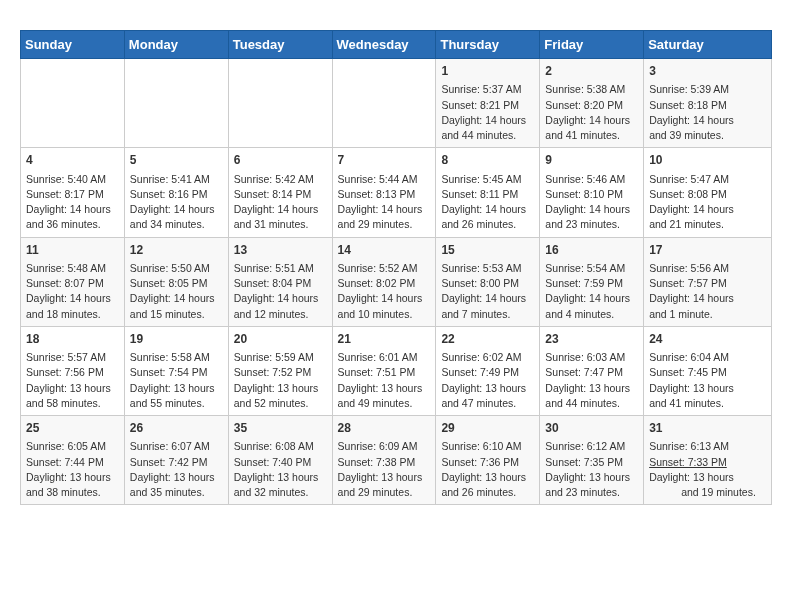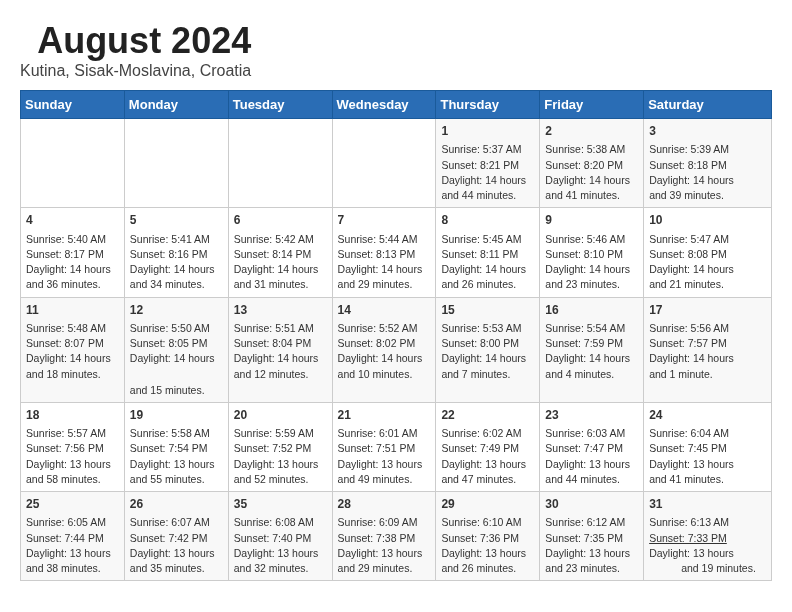--- a/index.html
+++ b/index.html
@@ -71,24 +71,20 @@
       margin-bottom: 2px;
     }
     .empty {
       background: #fff !important;
     }
   </style>
 </head>
 <body>
 
 <div class="header">
-  <div class="title-block">
-    <div class="month-title">August 2024</div>
-    <div class="subtitle">Kutina, Sisak-Moslavina, Croatia</div>
-  </div>
 </div>
 
 <table>
   <thead>
     <tr id="thead-row">
         <th>Sunday</th>
         <th>Monday</th>
         <th>Tuesday</th>
         <th>Wednesday</th>
         <th>Thursday</th>
@@ -181,21 +177,21 @@
           <span style="display: block;">Sunrise: 5:48 AM</span>
           <span style="display: block;">Sunset: 8:07 PM</span>
           <span style="display: block;">Daylight: 14 hours</span>
           <span style="display: block;">and 18 minutes.</span>
         </td>
         <td>
           <span class="day-num">12</span>
           <span style="display: block;">Sunrise: 5:50 AM</span>
           <span style="display: block;">Sunset: 8:05 PM</span>
           <span style="display: block;">Daylight: 14 hours</span>
-          <span style="display: block; margin-top: 16px;">and 15 minutes.</span>
+          <span style="display: block;">and 15 minutes.</span>
         </td>
         <td>
           <span class="day-num">13</span>
           <span style="display: block;">Sunrise: 5:51 AM</span>
           <span style="display: block;">Sunset: 8:04 PM</span>
           <span style="display: block;">Daylight: 14 hours</span>
           <span style="display: block;">and 12 minutes.</span>
         </td>
         <td>
           <span class="day-num">14</span>

